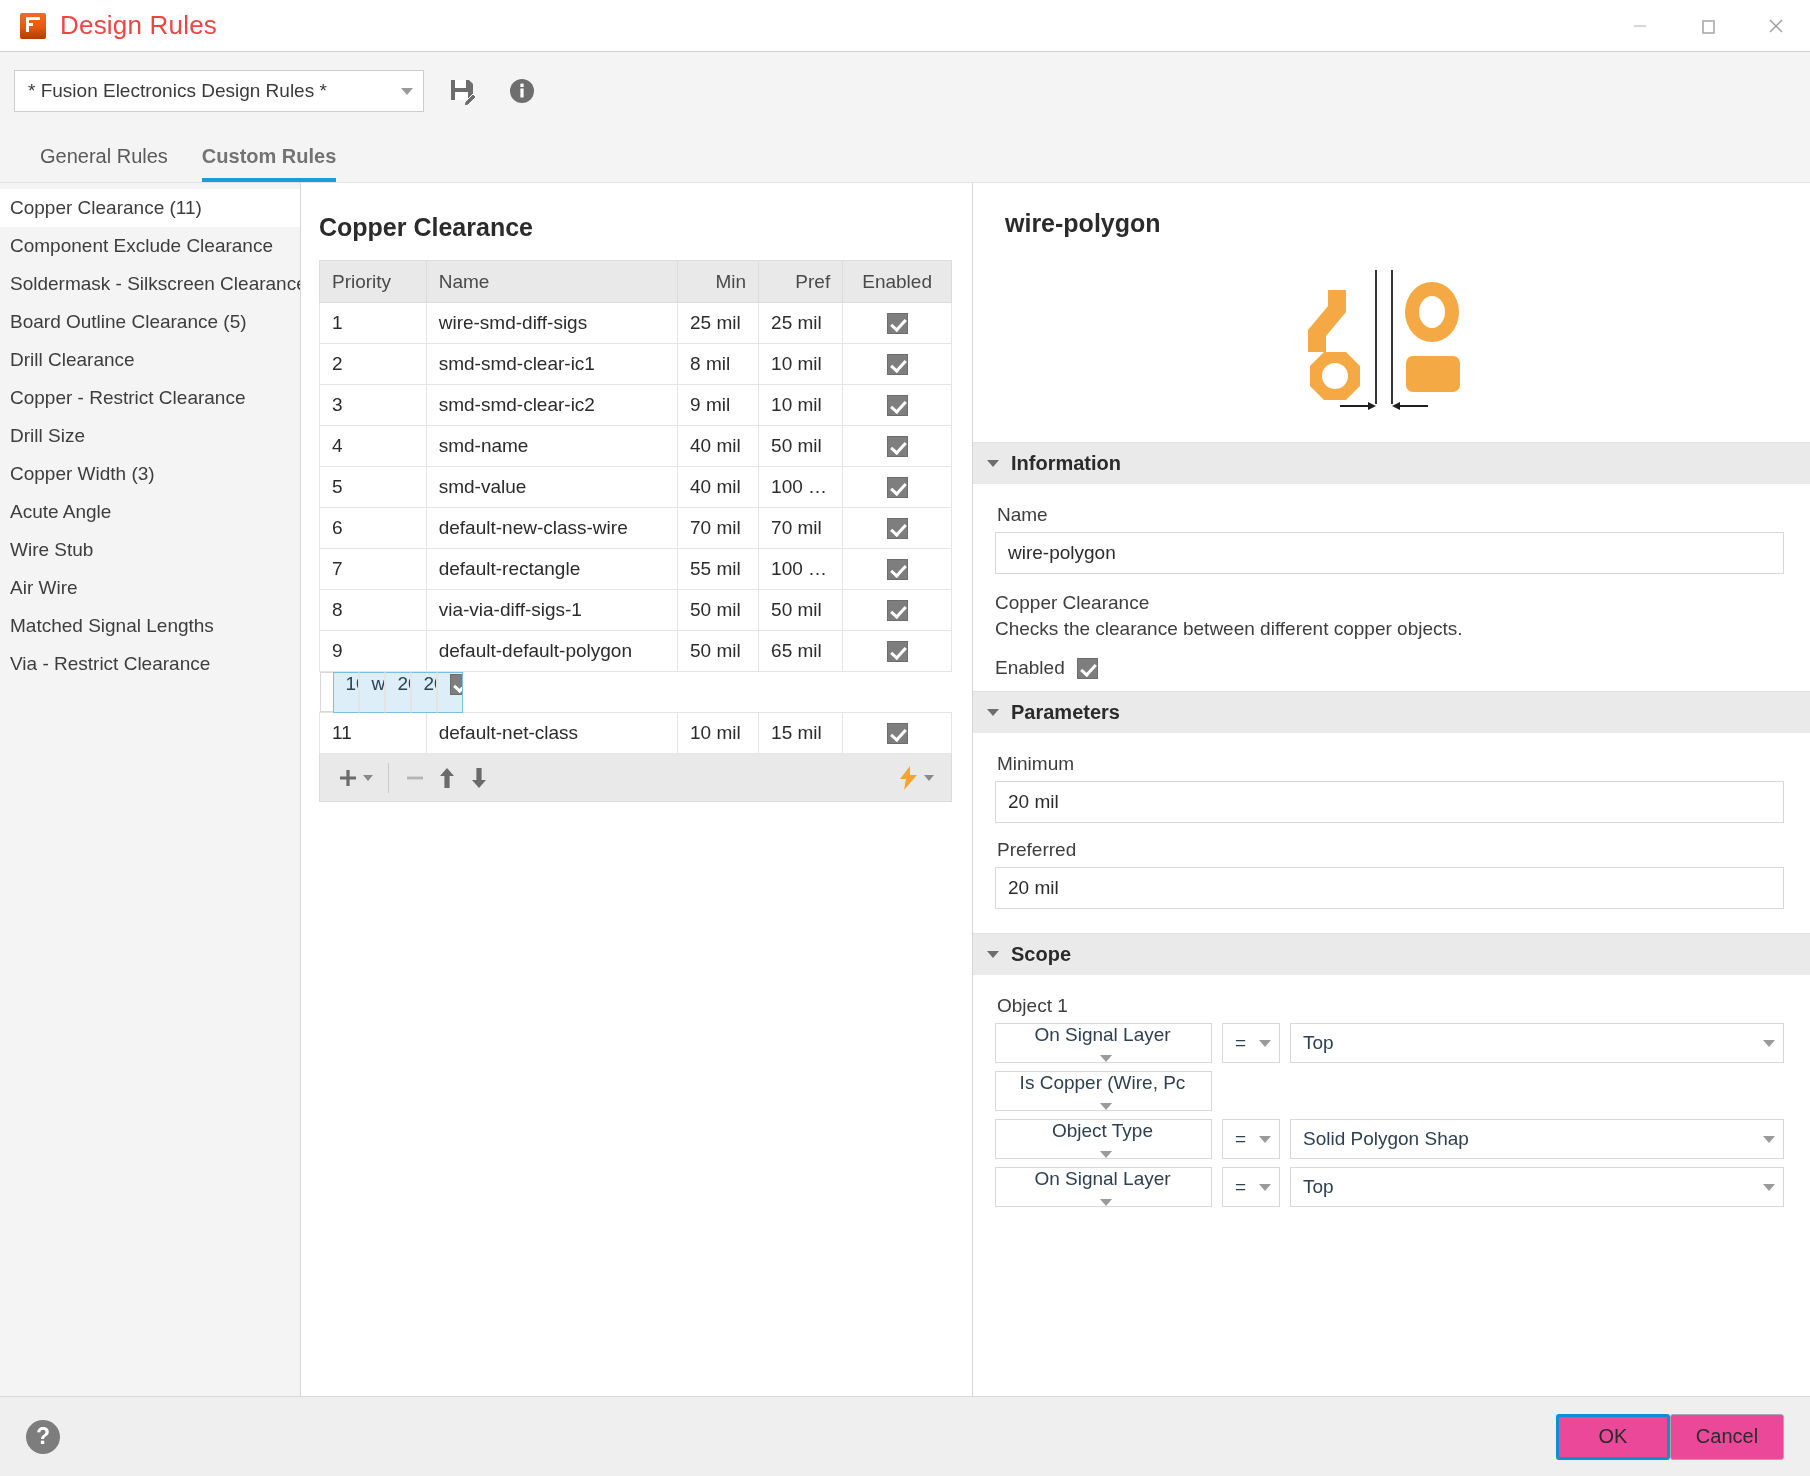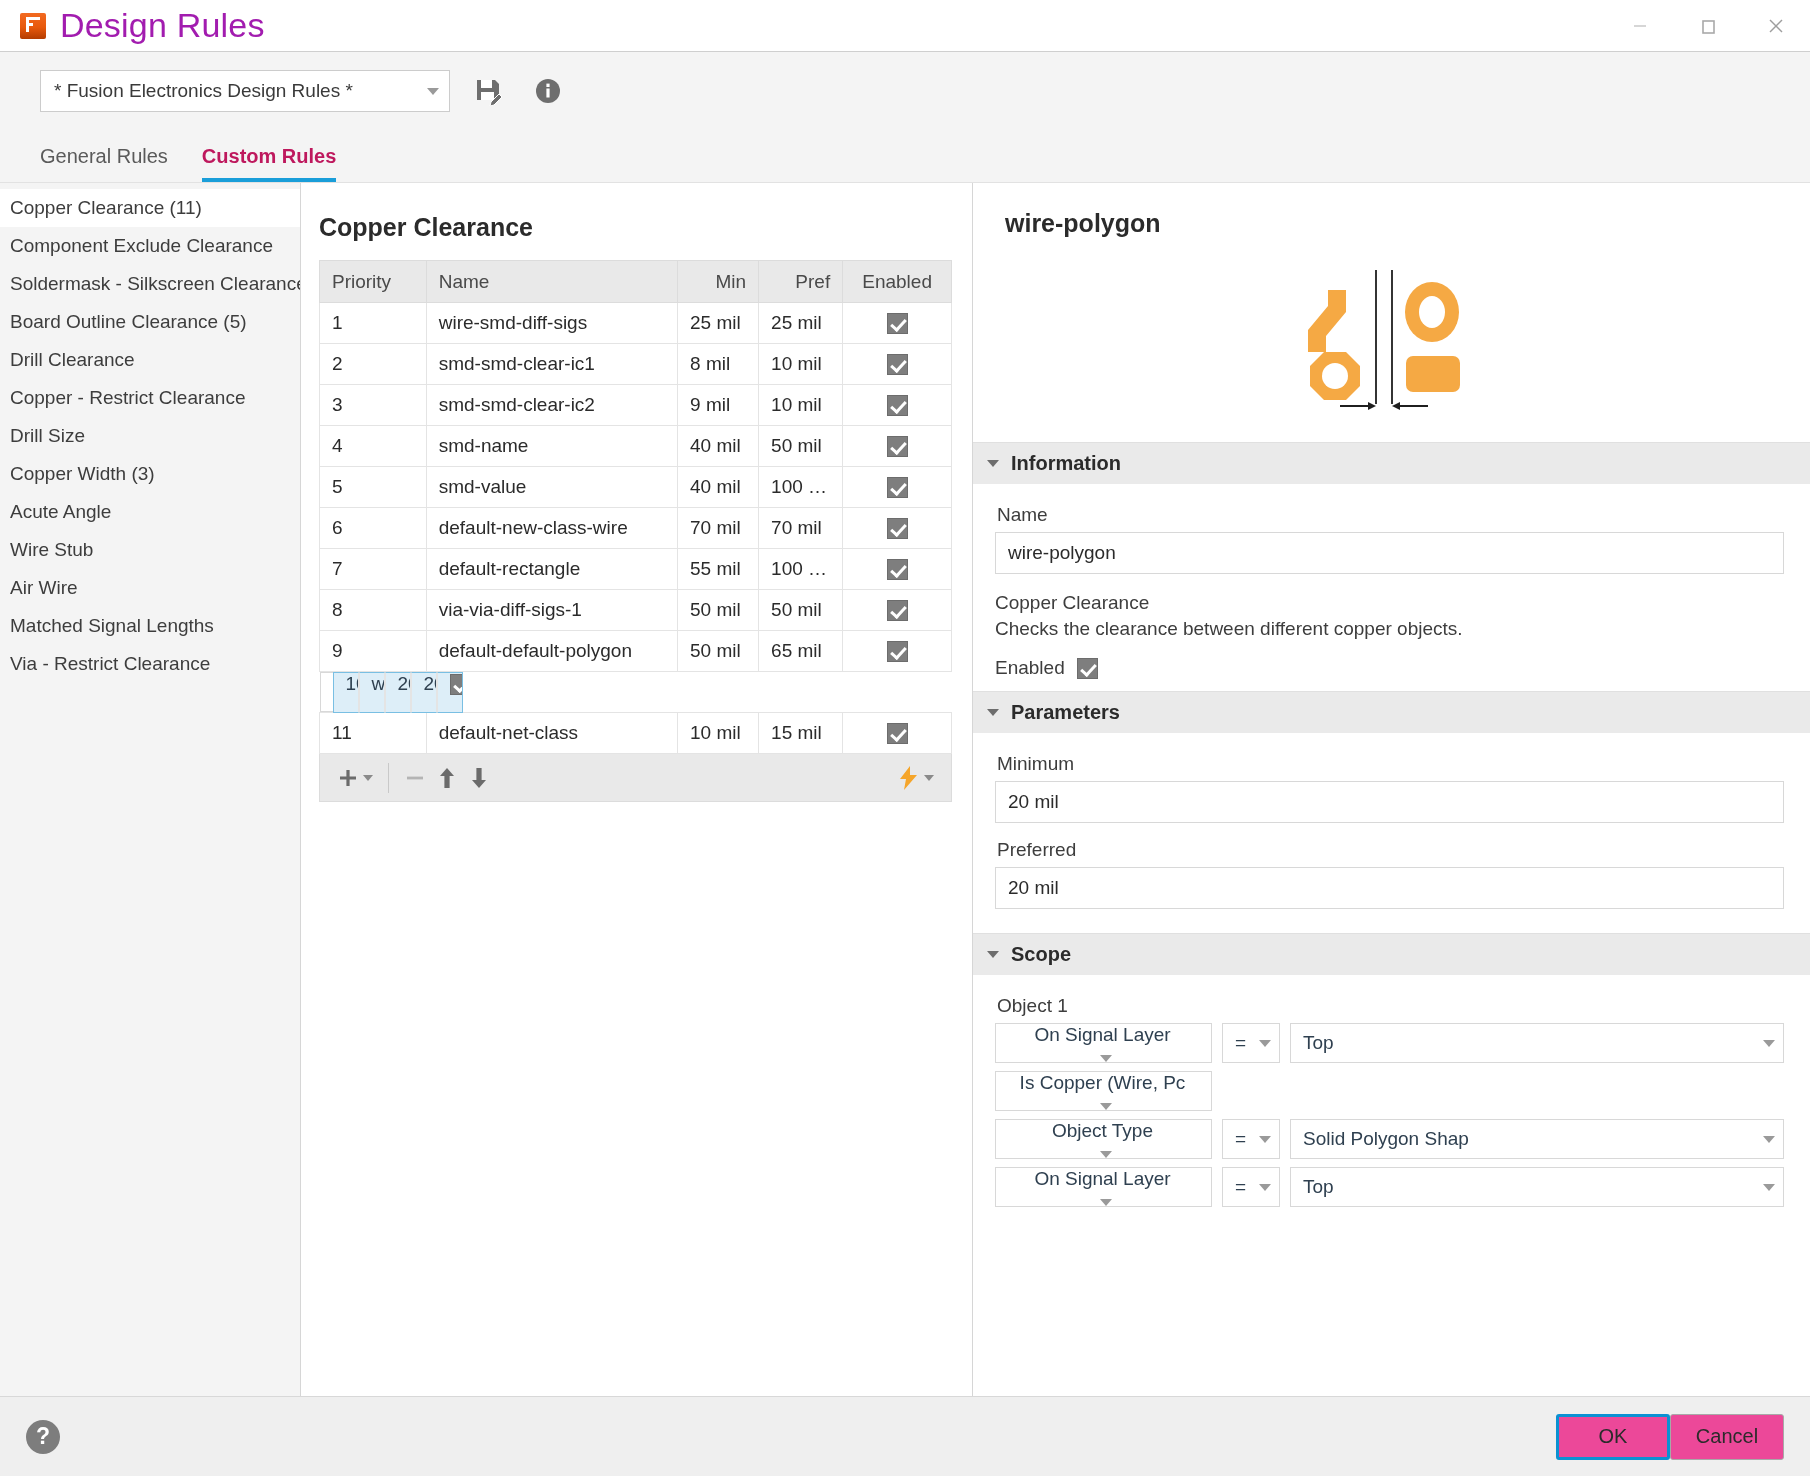--- a/index.html
+++ b/index.html
@@ -43,42 +43,42 @@
     border-left: 3px solid #ffffff;
     border-top: 3px solid #ffffff;
   }
   .app-logo::after {
     content: "";
     position: absolute; left: 6px; top: 10px;
     width: 7px; height: 3px;
     background: #ffffff;
   }
   .app-title {
-    font-size: 34px;
-    color: #a21caf;
+    font-size: 26px;
+    color: #ef4444;
     letter-spacing: 0.2px;
   }
   .win-controls {
     position: absolute; right: 0; top: 0;
     height: 52px;
     display: flex; align-items: center;
   }
   .win-btn {
     width: 68px; height: 52px;
     display: flex; align-items: center; justify-content: center;
     color: #9b9b9b;
   }
   .win-btn svg { display: block; }
 
   
   .profilebar {
     height: 78px;
     display: flex;
     align-items: center;
-    padding-left: 40px;
+    padding-left: 14px;
     background: #f4f4f4;
     flex: none;
   }
   .combo {
     width: 410px; height: 42px;
     background: #ffffff;
     border: 1px solid #cccccc;
     display: flex; align-items: center;
     padding: 0 10px 0 13px;
     font-size: 19px;
@@ -112,21 +112,21 @@
     background: #f4f4f4;
     flex: none;
   }
   .tab {
     font-size: 20px;
     color: #5a5a5a;
     padding-bottom: 10px;
     border-bottom: 4px solid transparent;
   }
   .tab.active {
-    color: #be185d;
+    color: #737373;
     font-weight: bold;
     border-bottom-color: #1a9ed9;
   }
 
   
   .body {
     flex: 1;
     display: flex;
     min-height: 0;
     background: #f4f4f4;

